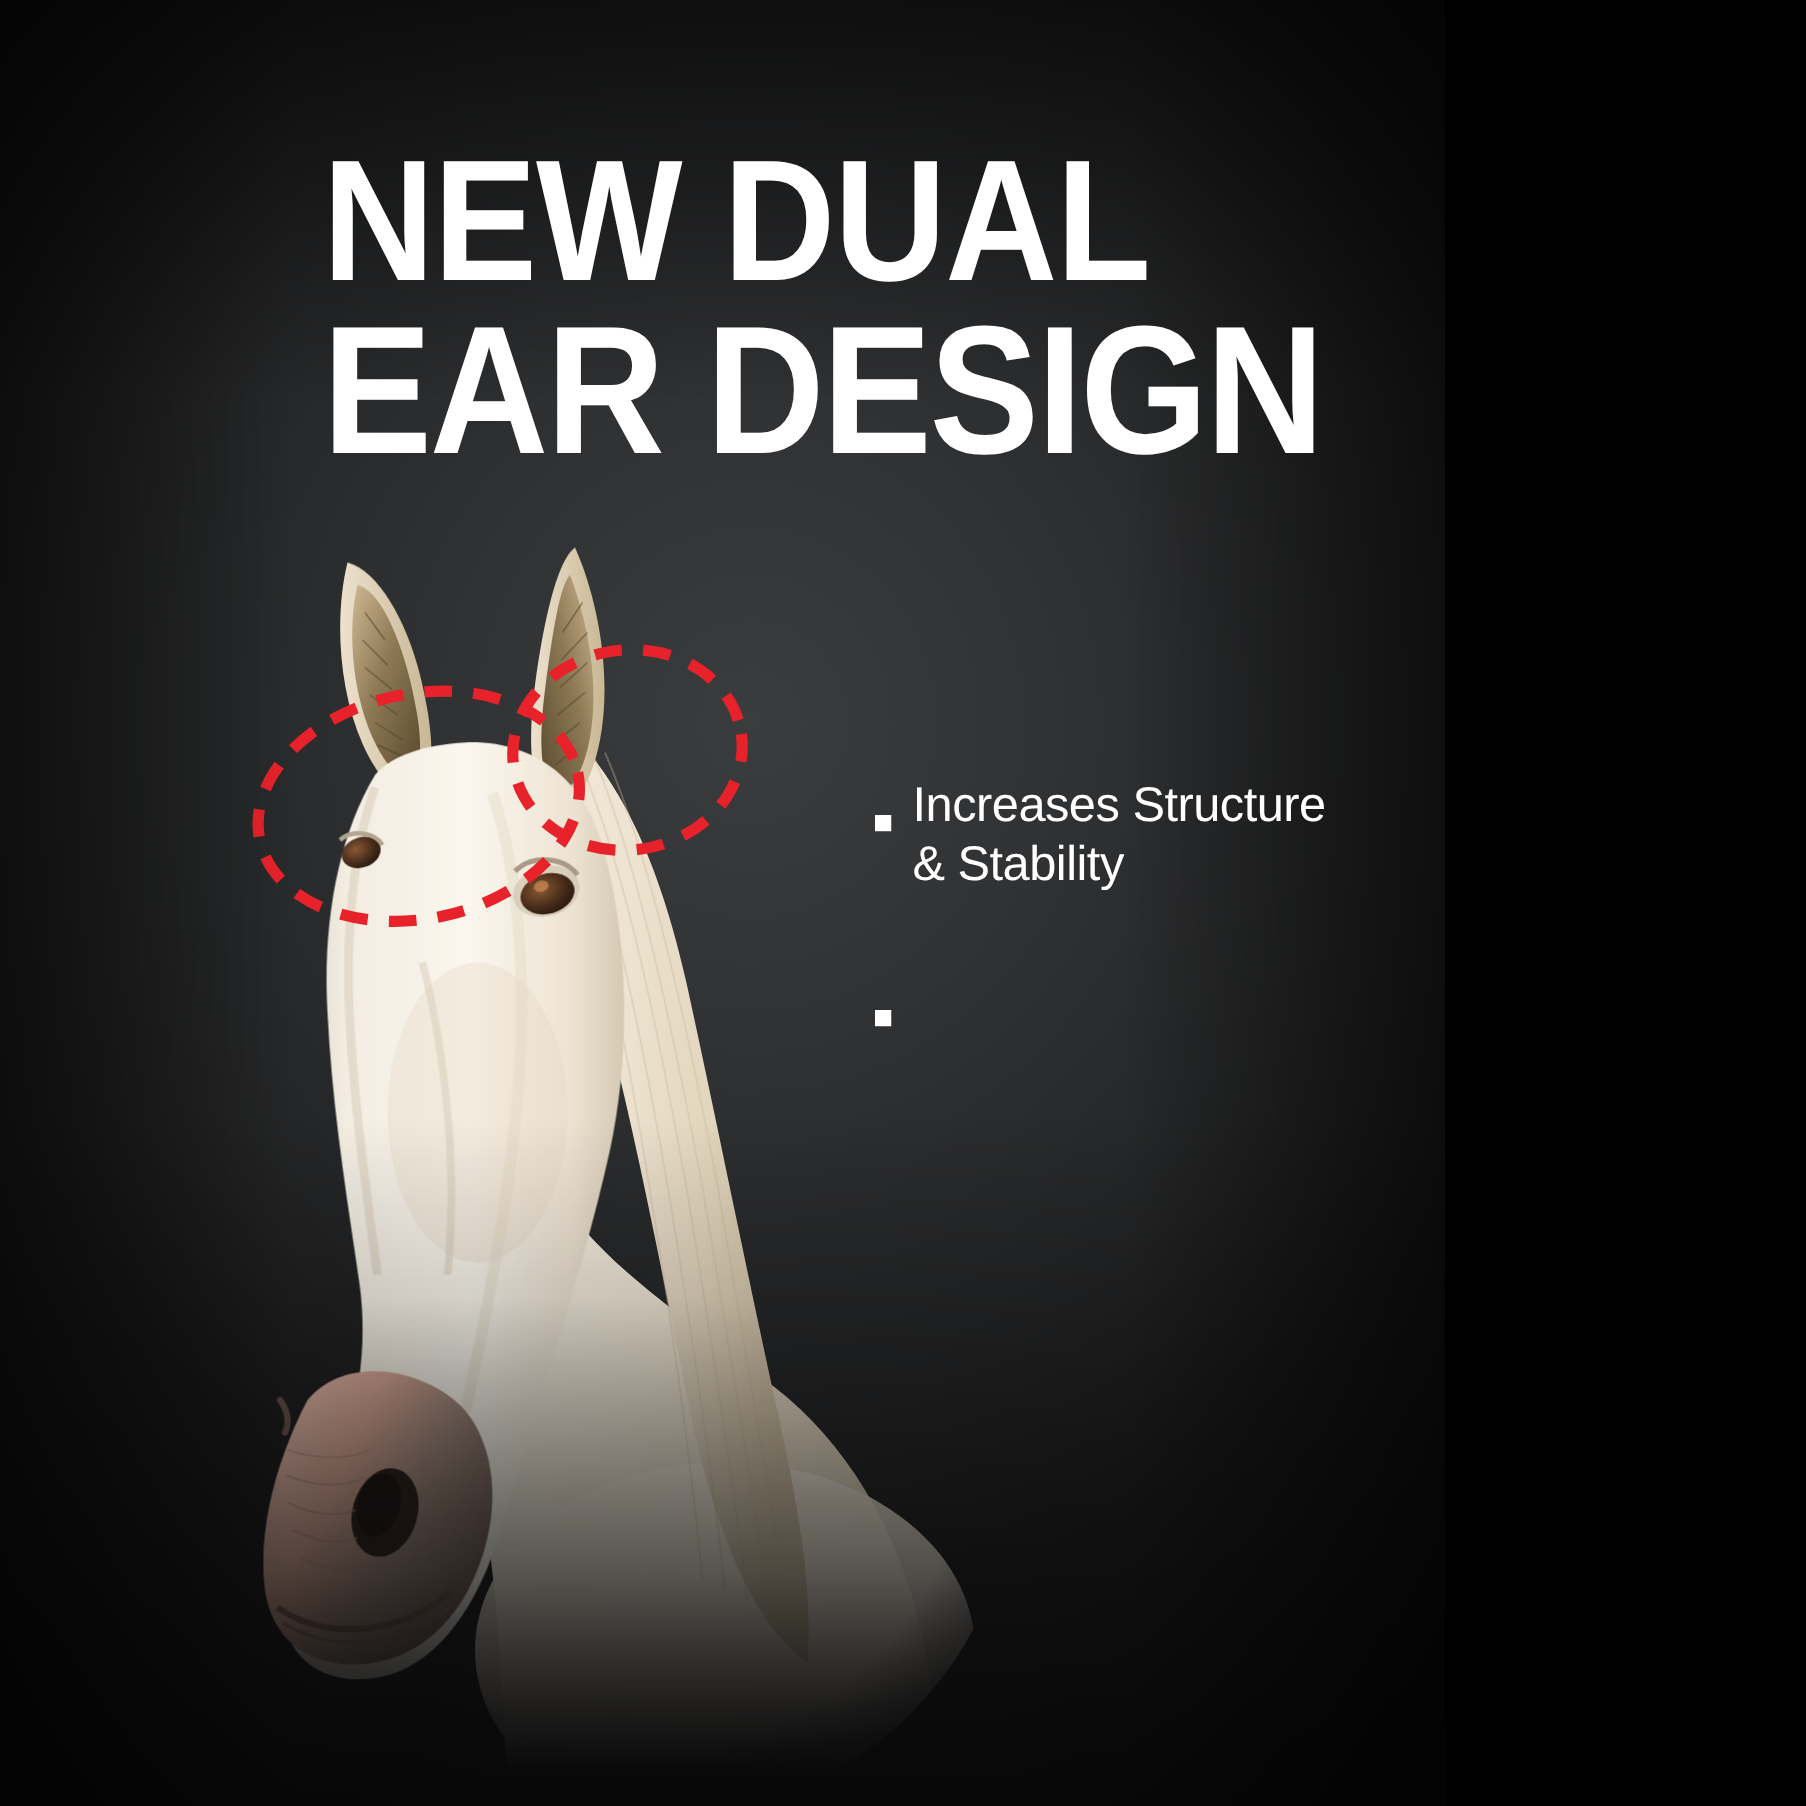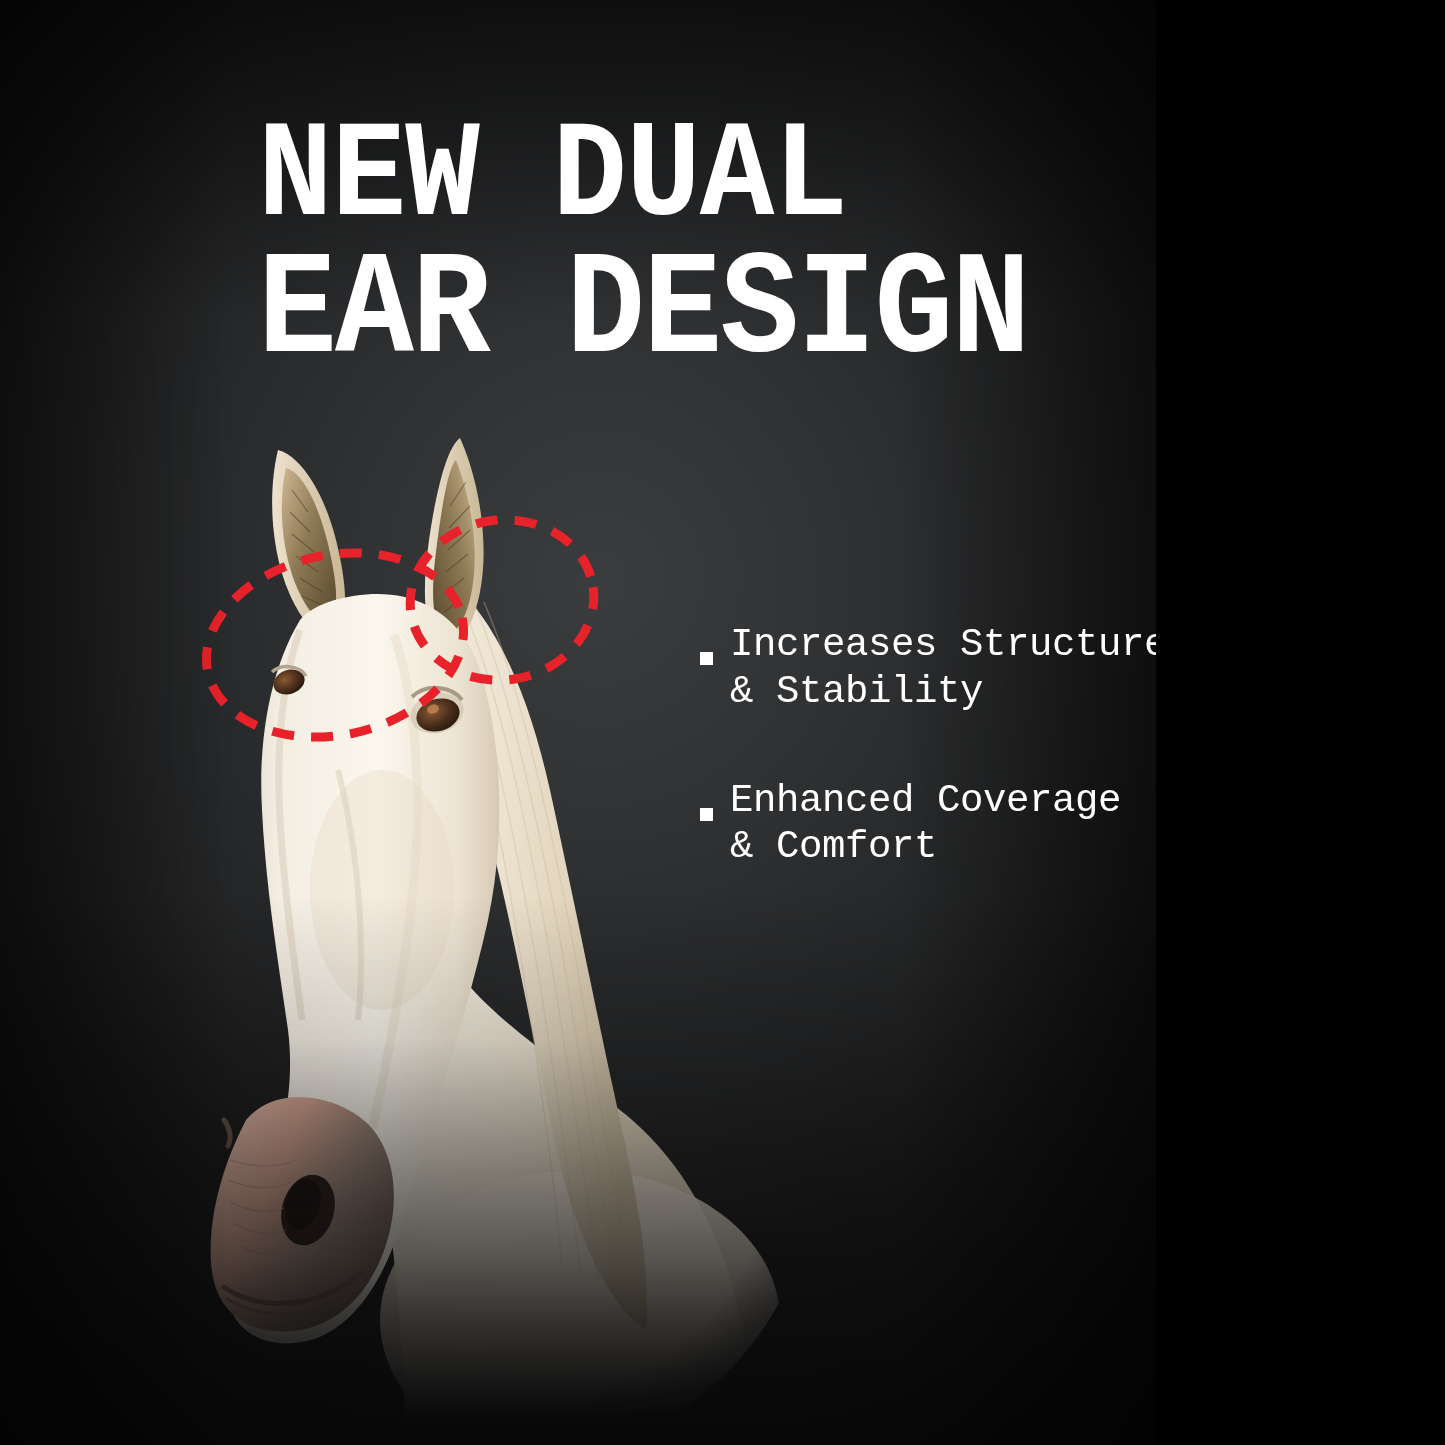--- a/index.html
+++ b/index.html
@@ -5,21 +5,21 @@
   html, body {
     margin: 0;
     padding: 0;
     background: #000;
   }
   #canvas {
     position: relative;
     width: 1156px;
     height: 1445px;
     overflow: hidden;
-    font-family: Liberation Mono, monospace;
+    font-family: Liberation Sans, sans-serif;
     background: #1b1b1c;
   }
   
   .bg-base {
     position: absolute;
     inset: 0;
     background: radial-gradient(ellipse 78% 66% at 52% 40%, #3a3c3e 0%, #313234 26%, #252627 52%, #1a1a1b 74%, #121213 100%);
   }
   .bg-vignette {
     position: absolute;
@@ -302,22 +302,20 @@
   </div>
 
   <div class="bullets">
     <div class="bullet-row">
       <span class="bullet-marker"></span>
       <span class="bullet-text">Increases Structure
 &amp; Stability</span>
     </div>
     <div class="bullet-row">
       <span class="bullet-marker"></span>
-      <span class="bullet-text">Enhanced Coverage
-&amp; Comfort</span>
     </div>
   </div>
 
   <div class="logo">
     <svg viewBox="0 0 152 172">
       <path d="M33 6 L119 6 L146 30 L146 96 C146 128, 112 152, 76 166 C 40 152, 6 128, 6 96 L6 30 Z" fill="#FFFFFF"></path>
 
       <g fill="#2A2A2A">
         <path d="M56 44
                  C 62 38, 70 35, 76 38

